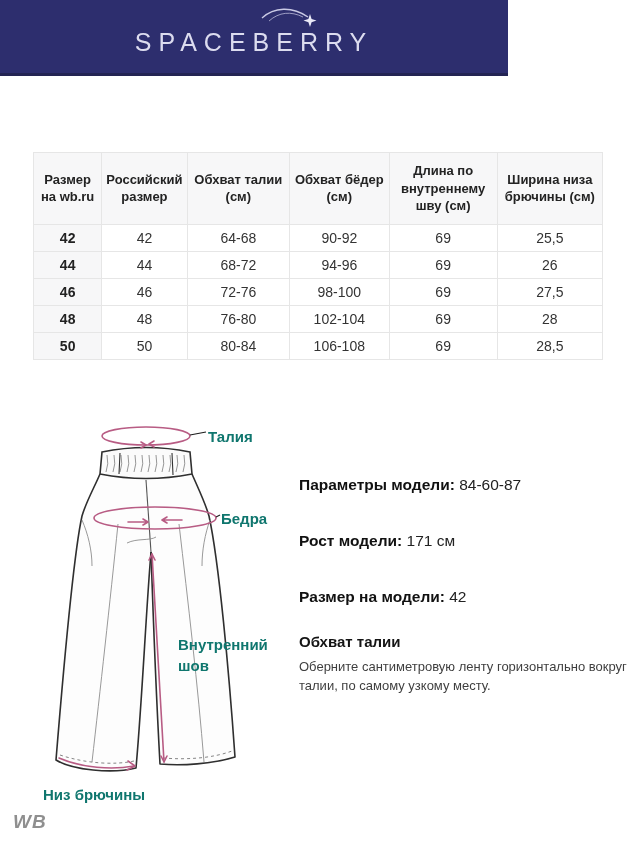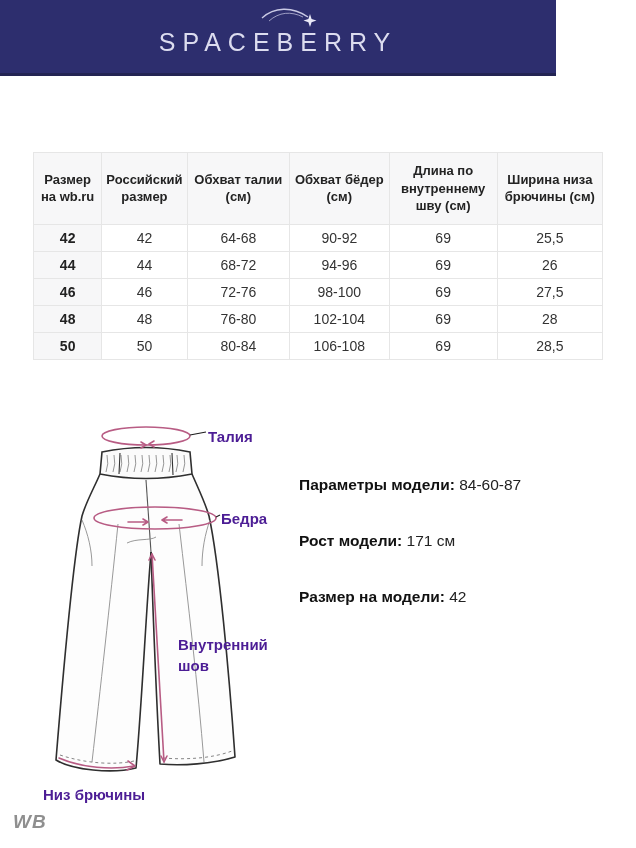--- a/index.html
+++ b/index.html
@@ -7,21 +7,21 @@
   body {
     position:relative;
     background:#ffffff;
     font-family:"Liberation Sans", sans-serif;
     overflow:hidden;
     color:#222;
   }
 
   
   .brand-header {
-    position:absolute; left:0; top:0; width:556px; height:76px;
+    position:absolute; left:0; top:0; width:508px; height:76px;
     background:#2d2e6e;
     border-bottom:3px solid #232453;
   }
   .brand-logo {
     position:absolute; left:0; top:28px; width:100%;
     text-align:center;
     font-size:25px; letter-spacing:7px; font-weight:400;
     color:#dcdcef;
   }
   .comet { position:absolute; left:258px; top:4px; }
@@ -42,21 +42,21 @@
     font-size:14px; color:#333; padding:4px 3px; height:27px; font-weight:400;
     background:#fff;
   }
   .size-table td.first-col {
     background:#f7f7f8; font-weight:700; color:#222;
   }
 
   
   .diagram { position:absolute; left:12px; top:412px; width:282px; height:400px; }
   .diagram-label {
-    position:absolute; font-size:15px; font-weight:600; color:#4c1d95; line-height:21px;
+    position:absolute; font-size:15px; font-weight:600; color:#0f766e; line-height:21px;
   }
   .lbl-waist  { left:196px; top:14px; }
   .lbl-hips   { left:209px; top:96px; }
   .lbl-seam   { left:166px; top:222px; width:95px; }
   .lbl-bottom { left:31px;  top:372px; }
 
   
   .info-col { position:absolute; left:299px; top:443px; width:334px; }
   .model-line { font-size:15.5px; line-height:28px; color:#222;margin-top:28px; }
   .model-line b { font-weight:700; color:#111; }
@@ -221,15 +221,19 @@
   </div>
   <div class="model-line">
     <b>Рост модели:</b>
     <span>171 см</span>
   </div>
   <div class="model-line">
     <b>Размер на модели:</b>
     <span>42</span>
   </div>
 
+  <div class="measure-section">
+    <div class="measure-title">Обхват талии</div>
+    <div class="measure-desc">Оберните сантиметровую ленту горизонтально вокруг талии, по самому узкому месту.</div>
+  </div>
 </div>
 
 <div class="watermark">WB</div>
 
 </body></html>

